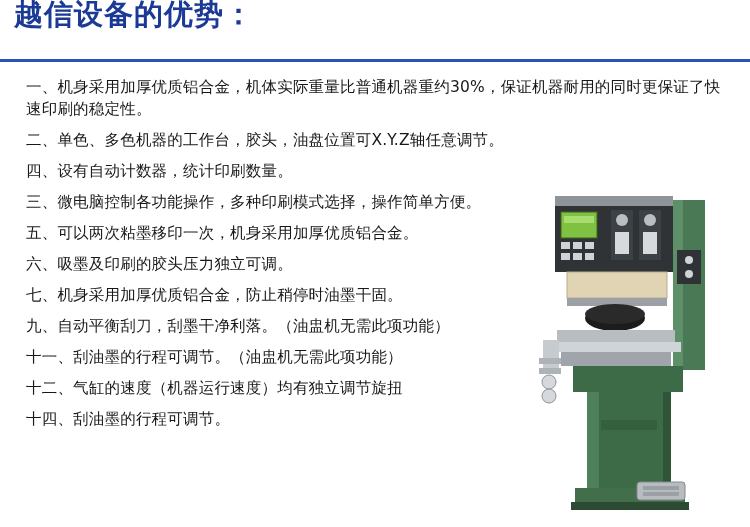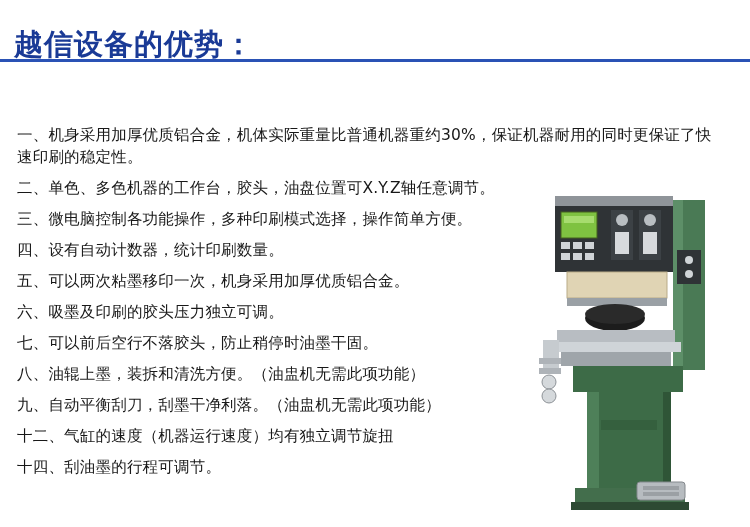--- a/index.html
+++ b/index.html
@@ -20,35 +20,34 @@
     background: #ffffff;
     box-sizing: border-box;
   }
   .header {
     position: relative;
     height: 62px;
     background: #ffffff;
     border-bottom: 3px solid #2a52b5;
     box-sizing: border-box;
     display: flex;
-    align-items: flex-end;
+    align-items: flex-start;
     padding-left: 14px;
   }
   .header-title {
     font-size: 29px;
     font-weight: bold;
     color: #1a3a96;
     letter-spacing: 1px;
     line-height: 1;
     font-family: "DejaVu Sans", "Liberation Sans", sans-serif;
   }
   .body-area {
     position: relative;
-    padding: 14px 14px 0 17px;
-    margin-top: 48px;
+    padding: 14px 14px 0 26px;
   }
   .list {
     list-style: none;
     margin: 0;
     padding: 0;
     width: 520px;
   }
   .list-item {
     font-size: 15.5px;
     color: #181818;
@@ -77,27 +76,27 @@
 <div class="page">
 
   <div class="header">
     <div class="header-title">越信设备的优势：</div>
   </div>
 
   <div class="body-area">
     <ul class="list">
       <li class="list-item wide">一、机身采用加厚优质铝合金，机体实际重量比普通机器重约30%，保证机器耐用的同时更保证了快速印刷的稳定性。</li>
       <li class="list-item wide">二、单色、多色机器的工作台，胶头，油盘位置可X.Y.Z轴任意调节。</li>
+      <li class="list-item wide">四、设有自动计数器，统计印刷数量。</li>
       <li class="list-item wide">三、微电脑控制各功能操作，多种印刷模式选择，操作简单方便。</li>
-      <li class="list-item wide">四、设有自动计数器，统计印刷数量。</li>
       <li class="list-item">五、可以两次粘墨移印一次，机身采用加厚优质铝合金。</li>
       <li class="list-item">六、吸墨及印刷的胶头压力独立可调。</li>
-      <li class="list-item">七、可以前后空行不落胶头，防止稍停时油墨干固。</li>
-      <li class="list-item">八、油辊上墨，装拆和清洗方便。（油盅机无需此项功能）</li>
+      <li class="list-item">七、机身采用加厚优质铝合金，防止稍停时油墨干固。</li>
       <li class="list-item">九、自动平衡刮刀，刮墨干净利落。（油盅机无需此项功能）</li>
+      <li class="list-item">十一、刮油墨的行程可调节。（油盅机无需此项功能）</li>
       <li class="list-item">十二、气缸的速度（机器运行速度）均有独立调节旋扭</li>
       <li class="list-item">十四、刮油墨的行程可调节。</li>
 
     </ul>
   </div>
 
   <div class="machine">
     <svg class="mc-svg" width="215" height="330" viewBox="0 0 215 330" xmlns="http://www.w3.org/2000/svg">
 
       <rect x="0" y="0" width="215" height="330" fill="#ffffff"></rect>

